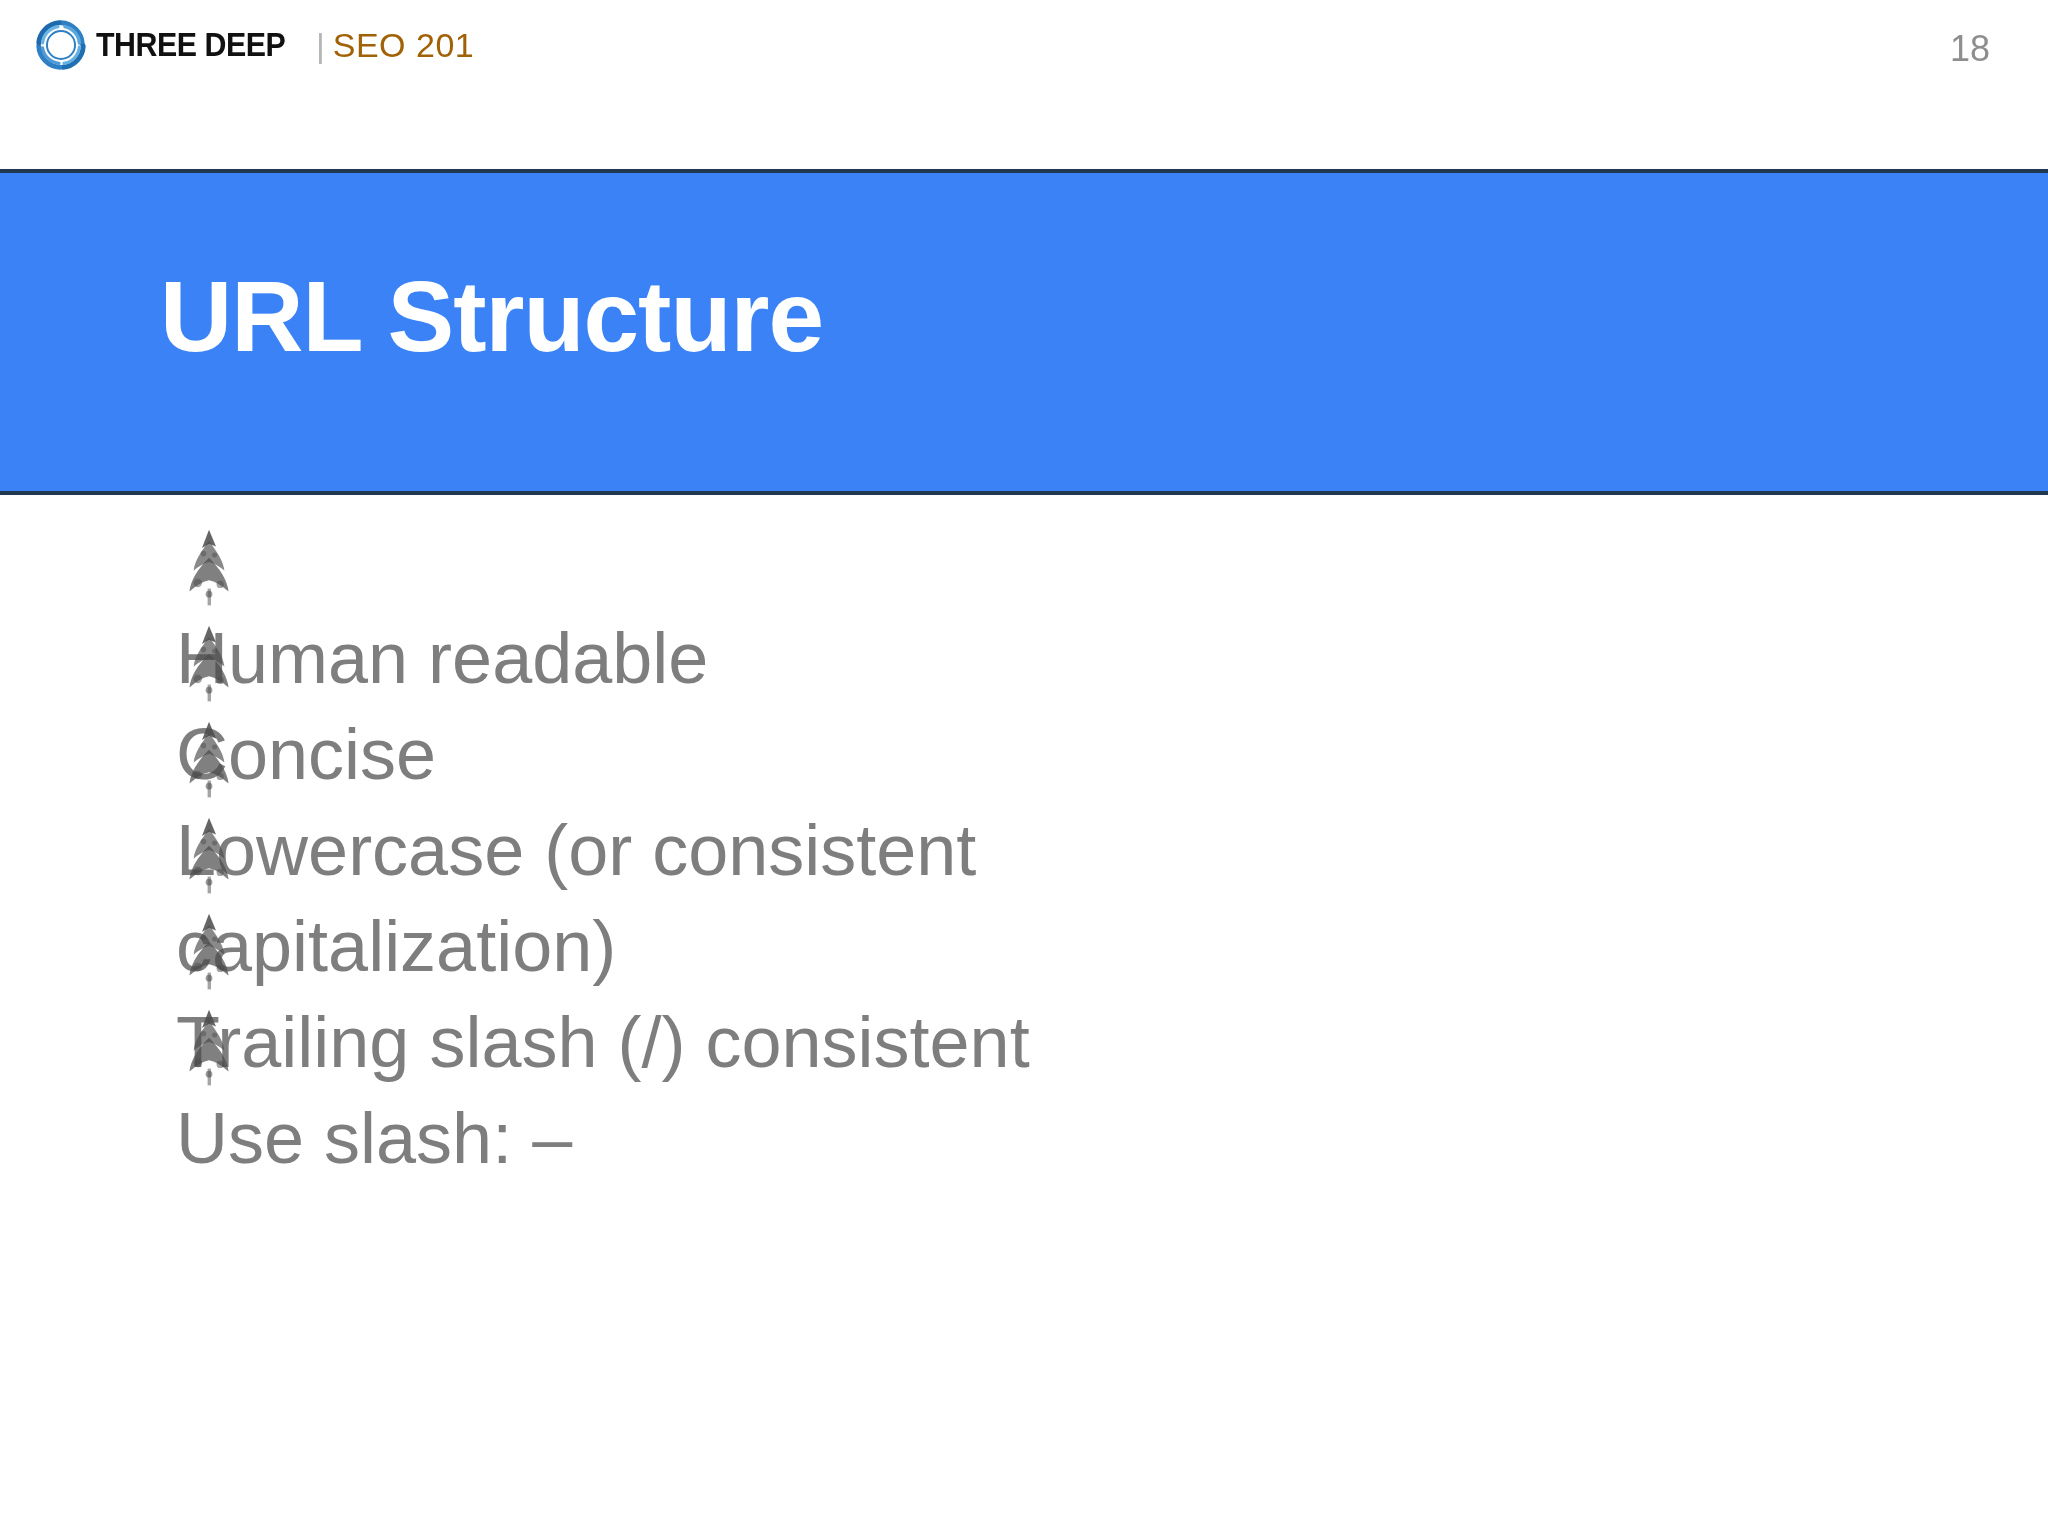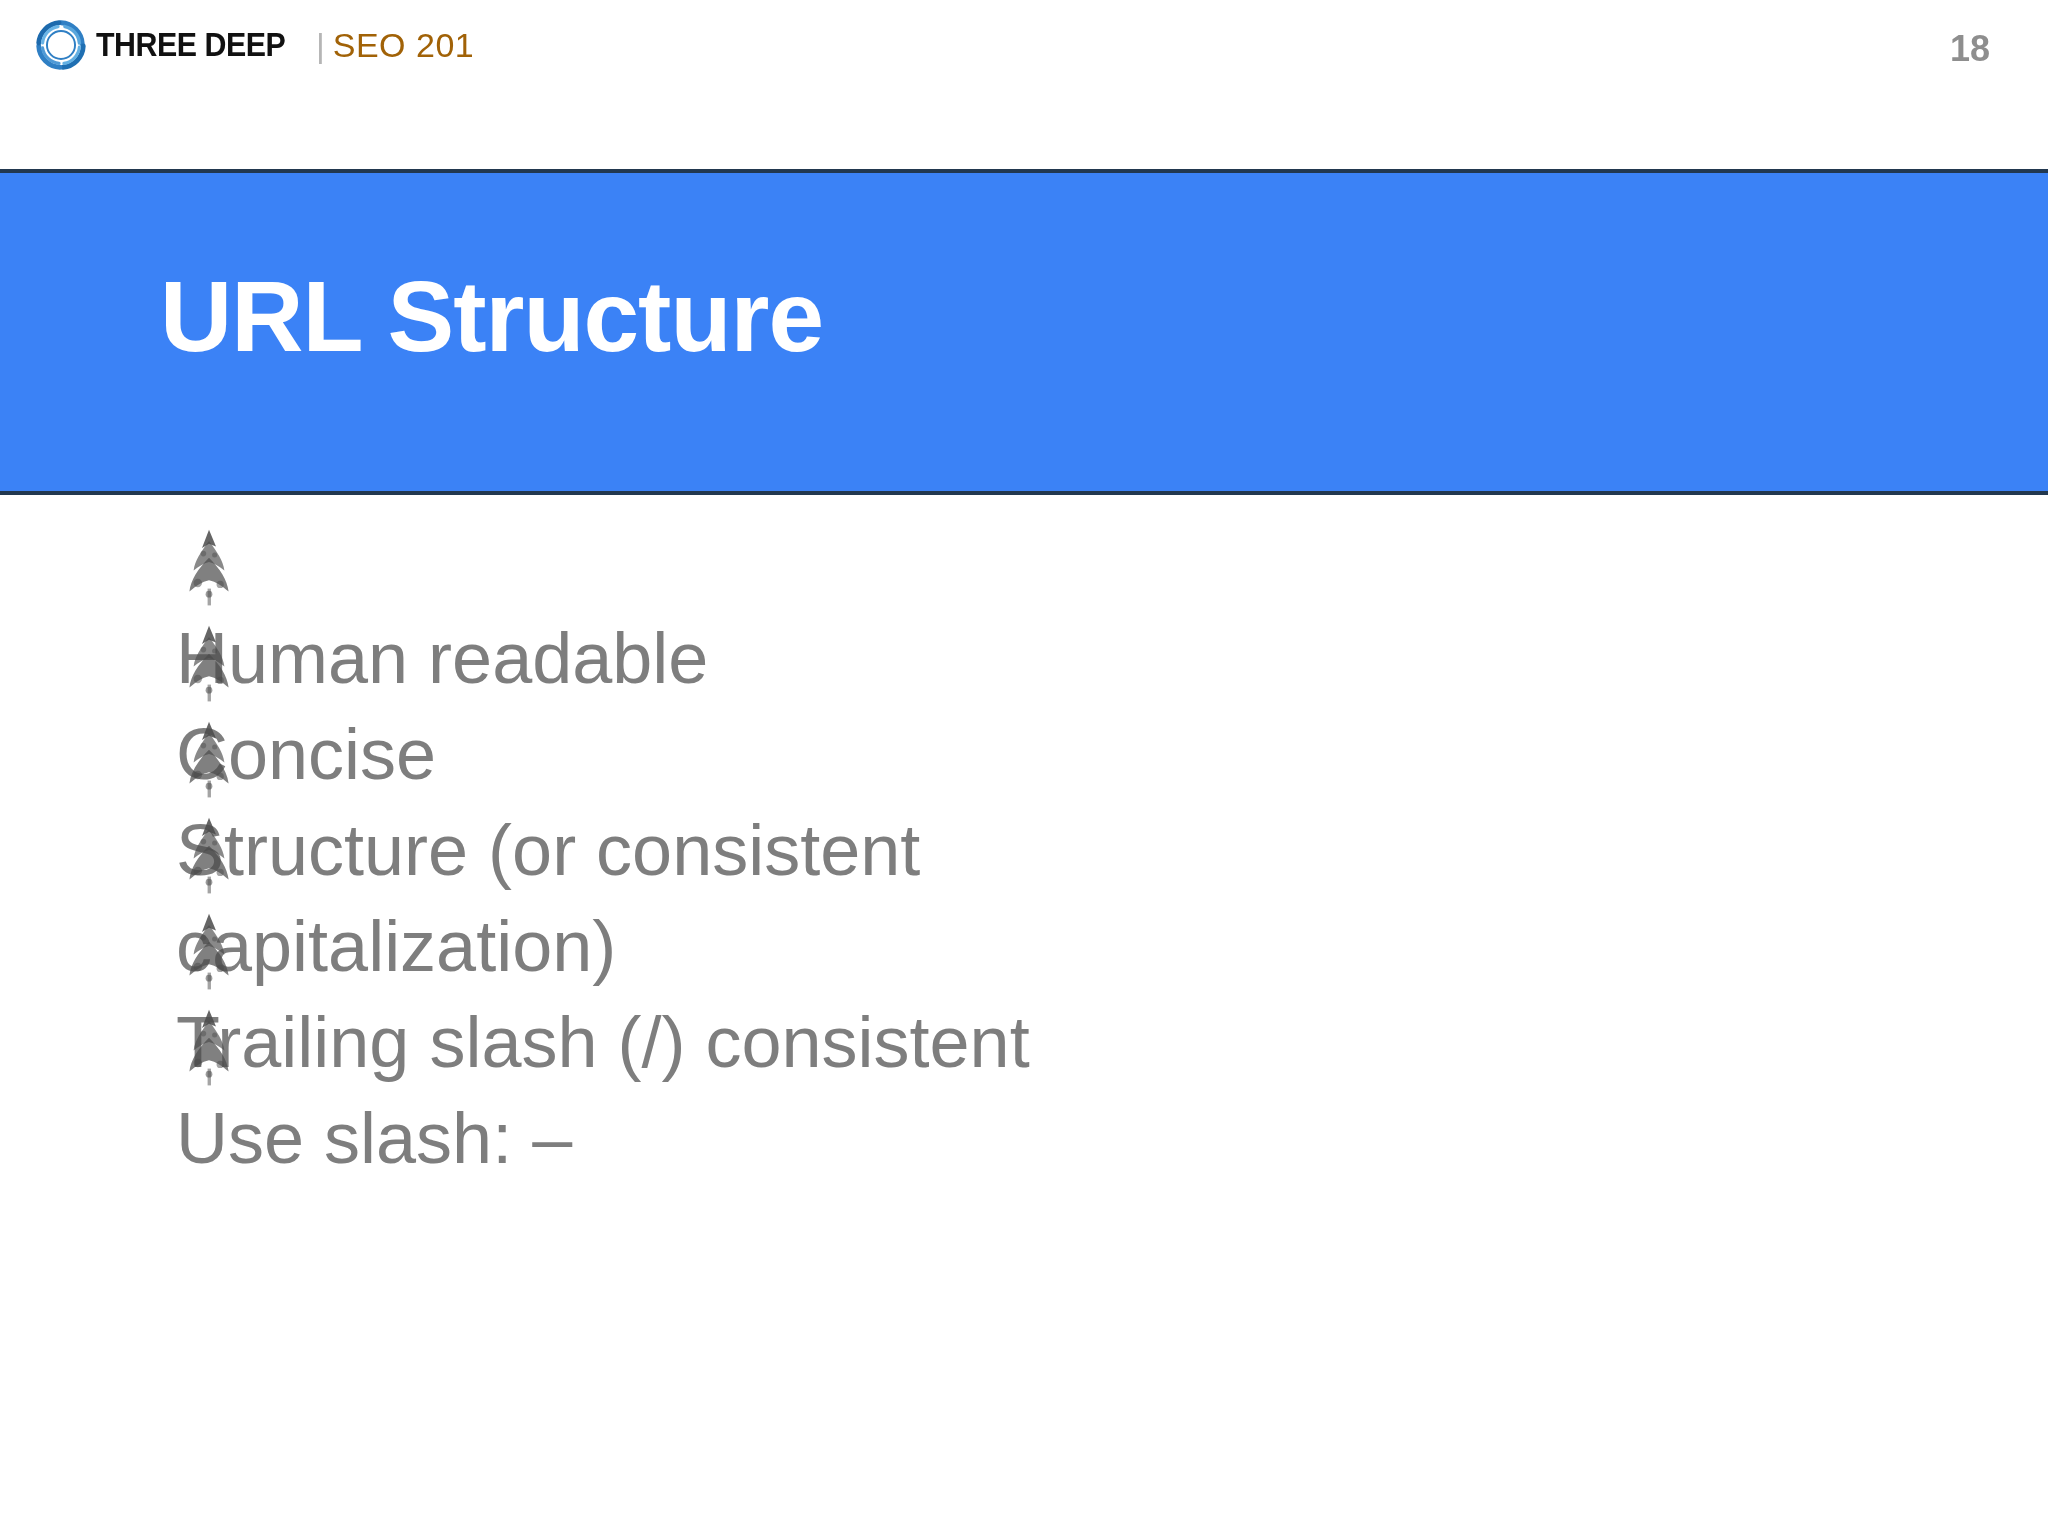--- a/index.html
+++ b/index.html
@@ -78,21 +78,21 @@
     white-space: nowrap;
   }
 
   .page-number {
     position: absolute;
     right: 58px;
     top: 28px;
     font-family: "Liberation Sans", sans-serif;
     font-size: 36px;
     color: #8e8e8e;
-    font-weight: 700;
+    font-weight: 400;
   }
 
   
   .title-band {
     position: absolute;
     left: 0;
     top: 169px;
     width: 2048px;
     height: 326px;
     background: #3b82f6;
@@ -245,21 +245,21 @@
             <path d="M20 22 C12 30 7 38 6 46 C11 42 15 39 20 38 C25 39 29 42 34 46 C33 38 28 30 20 22 Z" opacity=".7"></path>
             <circle cx="12" cy="40" r="3" opacity=".5"></circle>
             <circle cx="28" cy="41" r="2.6" opacity=".5"></circle>
             <circle cx="20" cy="48" r="2.4" opacity=".55"></circle>
             <rect x="19" y="44" width="2.4" height="12" opacity=".5"></rect>
             <circle cx="16" cy="19" r="2" opacity=".45"></circle>
             <circle cx="24" cy="20" r="1.8" opacity=".45"></circle>
           </g>
         </svg>
       </span>
-      <span class="bullet-text">Structure (or consistent</span>
+      <span class="bullet-text">Lowercase (or consistent</span>
     </div>
 
     <div class="bullet-row">
       <span class="bullet-marker">
         <svg viewBox="0 0 40 60" xmlns="http://www.w3.org/2000/svg" aria-hidden="true">
           <g fill="#4a4a4a">
             <path d="M20 2 L25 14 L20 12 L15 15 Z" opacity=".85"></path>
             <path d="M20 10 C14 18 10 24 9 31 C13 28 16 26 20 25 C24 26 27 28 31 31 C30 24 26 18 20 10 Z" opacity=".65"></path>
             <path d="M20 22 C12 30 7 38 6 46 C11 42 15 39 20 38 C25 39 29 42 34 46 C33 38 28 30 20 22 Z" opacity=".7"></path>
             <circle cx="12" cy="40" r="3" opacity=".5"></circle>

